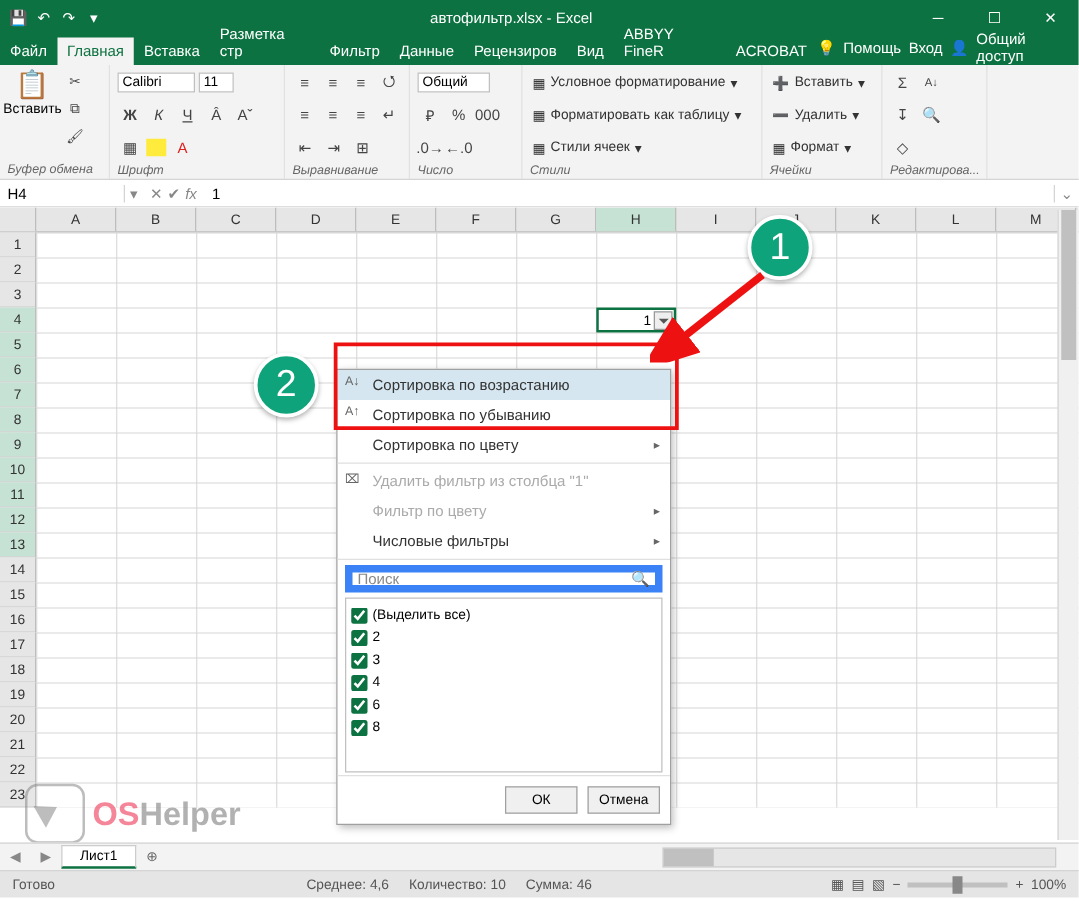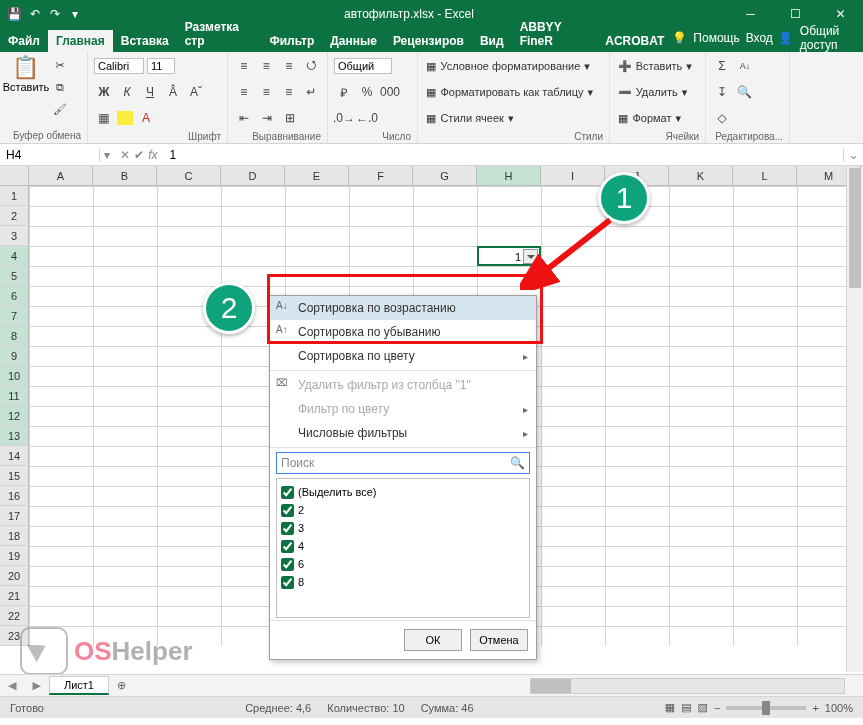--- a/index.html
+++ b/index.html
@@ -8,28 +8,28 @@
 
 .titlebar { height: 28px; background: #0d7241; display: flex; align-items: center; color: #fff; font-size: 12px; }
 .qat { display: flex; align-items: center; gap: 6px; padding: 0 8px; }
 .qat-icon { width: 14px; height: 14px; display: inline-flex; align-items: center; justify-content: center; }
 .title-center { flex: 1; text-align: center; }
 .win-controls { display: flex; }
 .win-btn { width: 45px; height: 28px; display: flex; align-items: center; justify-content: center; color: #fff; }
 
 
 .ribbon-tabs { height: 24px; background: #0d7241; display: flex; align-items: flex-end; color: #fff; font-size: 12px; }
-.ribbon-tab { padding: 4px 8px; cursor: pointer; font-weight: bold; }
+.ribbon-tab { padding: 4px 8px; cursor: pointer; }
 .ribbon-tab.active { background: #f3f3f3; color: #0d7241; }
 .ribbon-right { margin-left: auto; display: flex; align-items: center; gap: 6px; padding-right: 6px; }
 
 
 .ribbon { height: 92px; background: #f3f3f3; border-bottom: 1px solid #d4d4d4; display: flex; }
 .ribbon-group { border-right: 1px solid #e1e1e1; padding: 3px 6px 0; display: flex; flex-direction: column; justify-content: space-between; }
-.group-title { font-size: 10px; color: #666; text-align: right; padding: 2px 0; }
+.group-title { font-size: 10px; color: #666; text-align: left; padding: 2px 0; font-style: italic; }
 .group-content { flex: 1; display: flex; gap: 4px; }
 .ribbon-big-btn { width: 40px; display: flex; flex-direction: column; align-items: center; font-size: 11px; }
 .ribbon-rows { display: flex; flex-direction: column; gap: 2px; font-size: 11px; }
 .ribbon-row { display: flex; align-items: center; gap: 3px; height: 22px; }
 .ribbon-sel { border: 1px solid #c0c0c0; background: #fff; padding: 1px 3px; font-size: 11px; }
 .ribbon-btn-sm { width: 20px; height: 20px; display: inline-flex; align-items: center; justify-content: center; color: #444; }
 .ribbon-item { display: flex; align-items: center; gap: 4px; height: 22px; padding: 0 2px; font-size: 11px; color: #333; }
 
 
 .formula-bar { height: 22px; background: #fff; border-bottom: 1px solid #d4d4d4; display: flex; align-items: center; }
@@ -57,21 +57,21 @@
 .filter-btn::after { content:""; position:absolute; left:3px; top:5px; border:4px solid transparent; border-top-color:#555; }
 
 
 .dropdown { position: absolute; left: 269px; top: 295px; width: 268px; background: #fff; border: 1px solid #a0a0a0; box-shadow: 2px 2px 6px rgba(0,0,0,0.25); font-size: 12px; }
 .dd-item { display: flex; align-items: center; height: 24px; padding: 0 8px 0 28px; position: relative; color: #333; }
 .dd-item.disabled { color: #aaa; }
 .dd-item.hover { background: #d5e6f0; }
 .dd-item .arrow { margin-left: auto; color: #666; font-size: 10px; }
 .dd-icon { position: absolute; left: 6px; width: 16px; height: 16px; font-size: 10px; color: #666; }
 .dd-sep { height: 1px; background: #e0e0e0; margin: 2px 0; }
-.dd-search { margin: 4px 6px; border: 1px solid #3b82f6; height: 22px; display: flex; align-items: center; padding: 0 4px; color: #888; }
+.dd-search { margin: 4px 6px; border: 6px solid #3b82f6; height: 22px; display: flex; align-items: center; padding: 0 4px; color: #888; }
 .dd-search .mag { margin-left: auto; color: #3a6ea5; }
 .dd-list { margin: 2px 6px; border: 1px solid #c0c0c0; height: 140px; padding: 4px; overflow: auto; }
 .dd-check { display: flex; align-items: center; gap: 4px; height: 18px; font-size: 11px; }
 .dd-check input { width: 13px; height: 13px; accent-color: #0d7241; }
 .dd-buttons { display: flex; justify-content: flex-end; gap: 8px; padding: 8px; border-top: 1px solid #e0e0e0; }
 .dd-buttons button { width: 58px; height: 22px; border: 1px solid #a0a0a0; background: #f0f0f0; font-size: 11px; }
 
 
 .highlight-red { position: absolute; border: 3px solid #e11; pointer-events: none; }
 
@@ -156,21 +156,21 @@
         <span class="ribbon-btn-sm">✂</span>
         <span class="ribbon-btn-sm">⧉</span>
         <span class="ribbon-btn-sm">🖌</span>
       </div>
     </div>
     <div class="group-title">Буфер обмена</div>
   </div>
   <div class="ribbon-group" style="width:140px">
     <div class="group-content" style="flex-direction:column">
       <div class="ribbon-row">
-        <span class="ribbon-sel" style="width:50px">Calibri</span>
+        <span class="ribbon-sel" style="width:62px">Calibri</span>
         <span class="ribbon-sel" style="width:28px">11</span>
       </div>
       <div class="ribbon-row">
         <span class="ribbon-btn-sm" style="font-weight:bold">Ж</span>
         <span class="ribbon-btn-sm" style="font-style:italic">К</span>
         <span class="ribbon-btn-sm" style="text-decoration:underline">Ч</span>
         <span class="ribbon-btn-sm">Â</span>
         <span class="ribbon-btn-sm">Aˇ</span>
       </div>
       <div class="ribbon-row">

